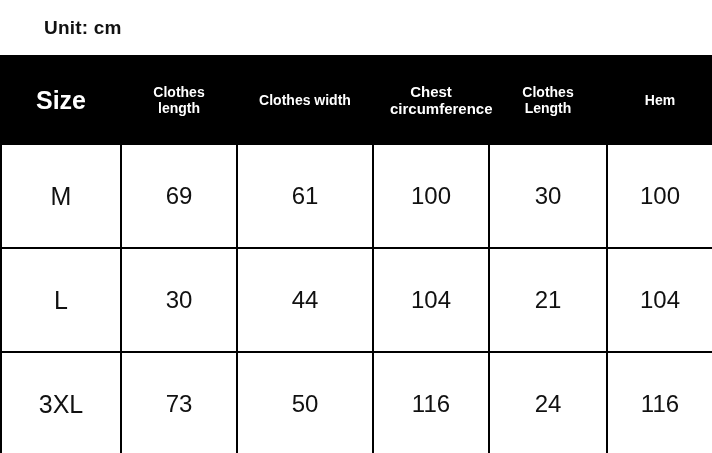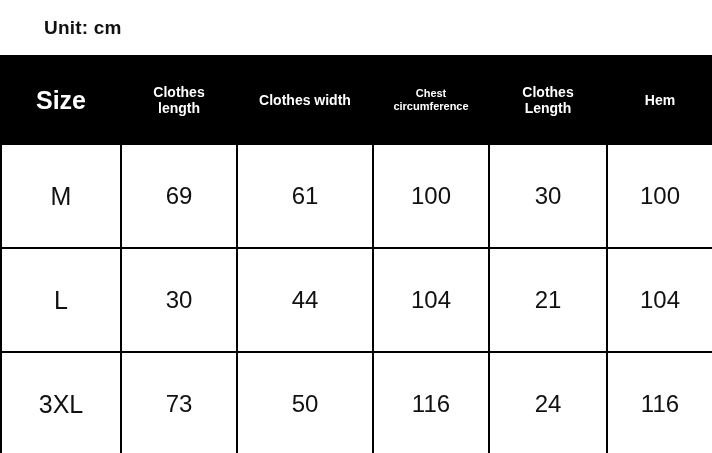--- a/index.html
+++ b/index.html
@@ -51,21 +51,21 @@
     border-color: #000000;
   }
   .size-table thead th.col-size {
     font-size: 25px;
   }
   .size-table thead th.col-head {
     font-size: 14px;
     margin-left: 46px;
   }
   .size-table thead th.two-line {
-    font-size: 11px;
+    font-size: 15px;
     line-height: 1.15;
   }
   .size-table tbody td {
     height: 70px;
     font-size: 24px;
     color: #111111;
     background: #ffffff;
     font-weight: 400;
   }
   .size-table tbody td.cell-size {

